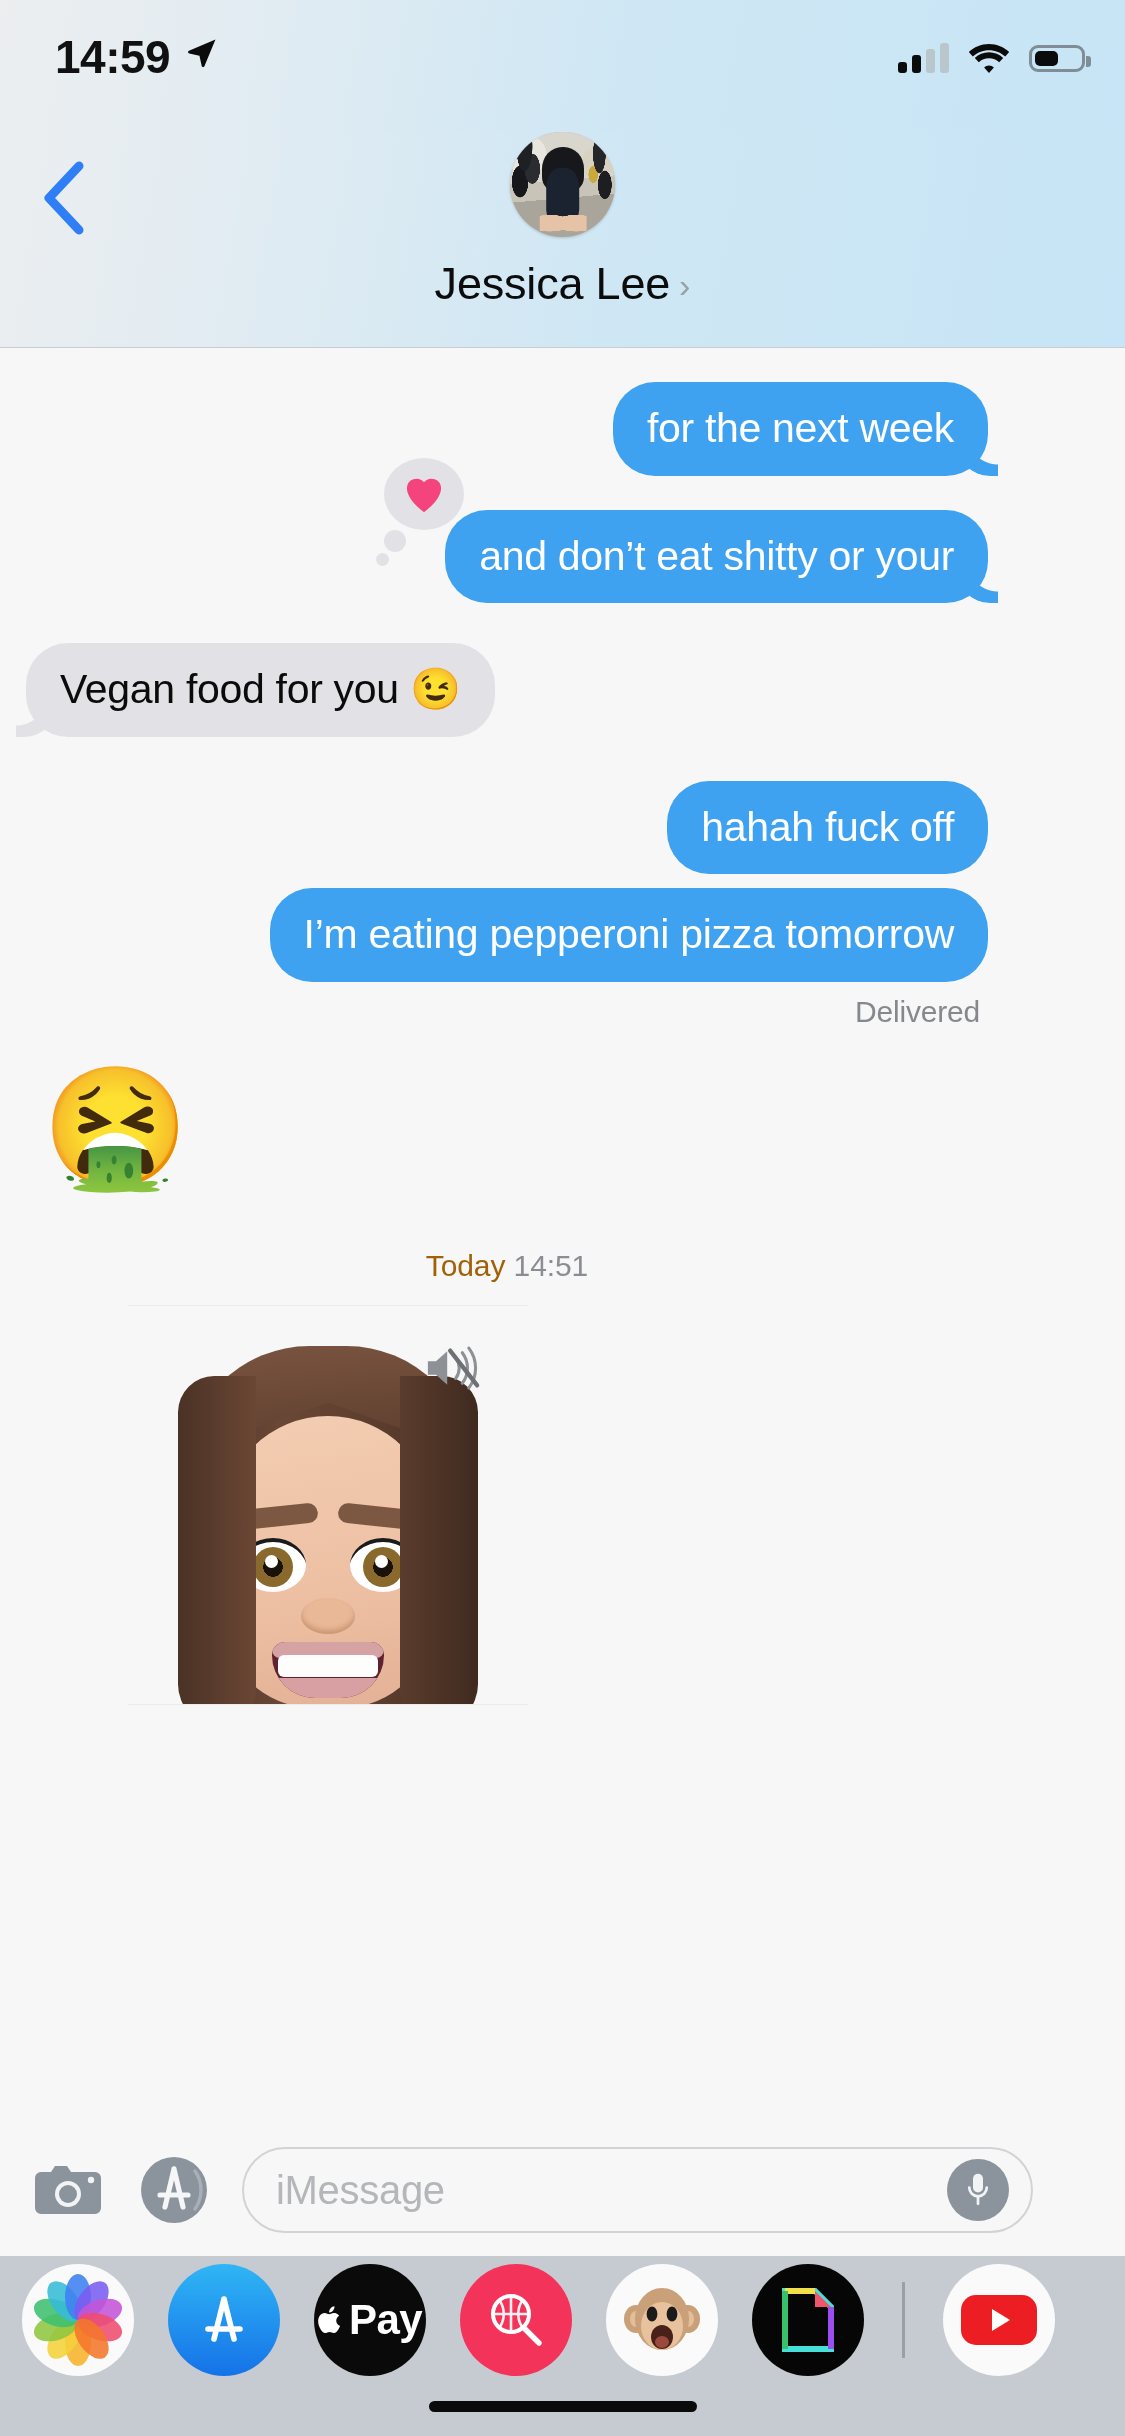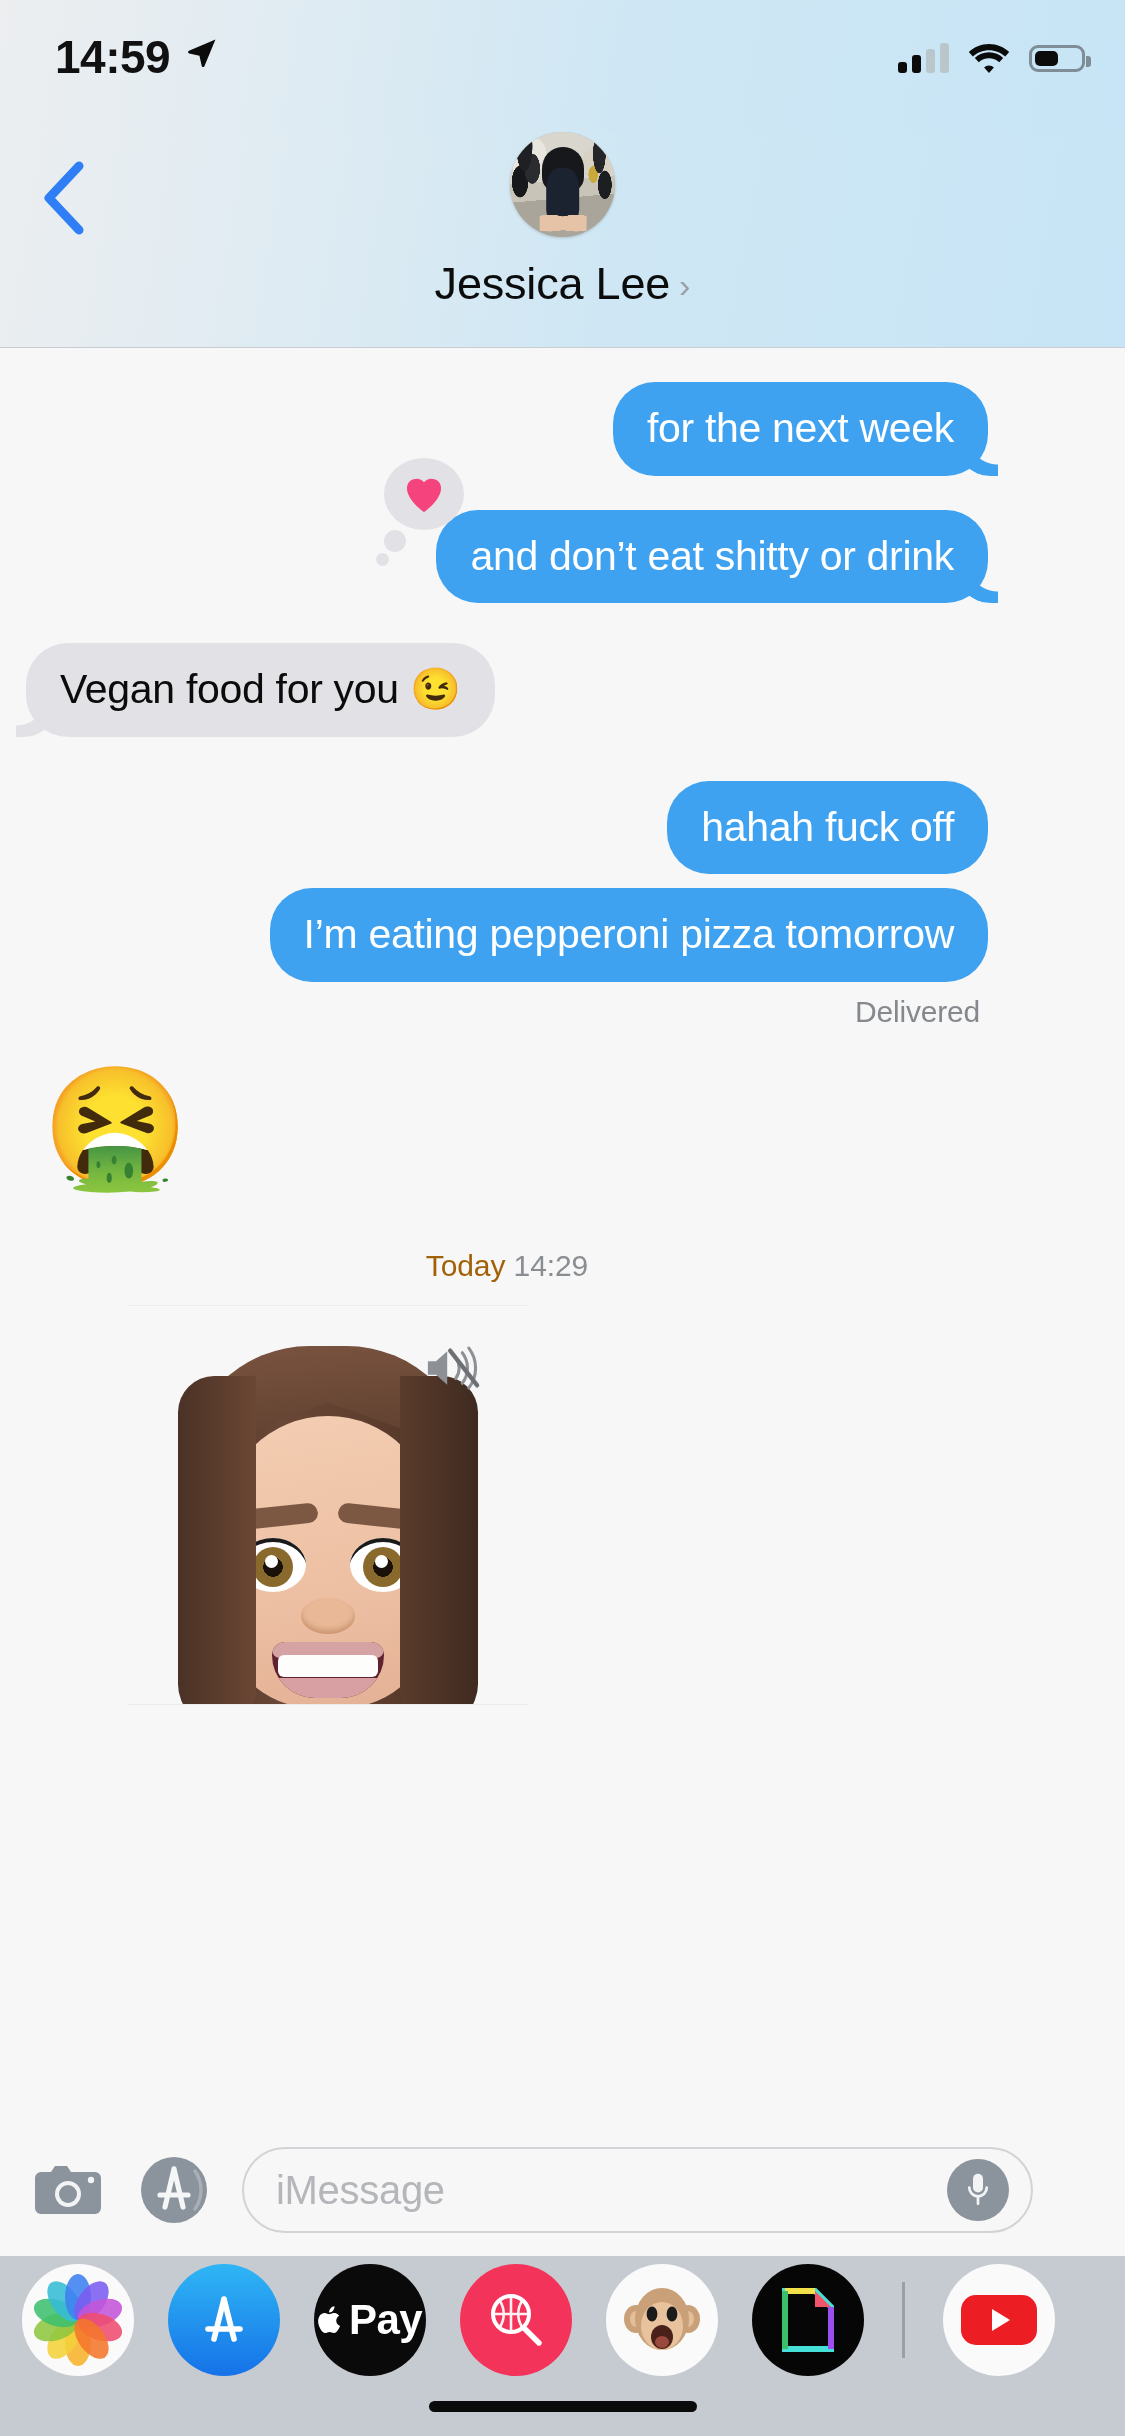--- a/index.html
+++ b/index.html
@@ -286,21 +286,21 @@
   <div class="row out" style="margin-top:34px;">
     <div id="tapback-heart">
       <div class="tb-bubble">
         <svg width="44" height="40" viewBox="0 0 24 22">
           <path d="M12 21S2.6 14.3 2.6 7.8A5.3 5.3 0 0 1 12 4.6 5.3 5.3 0 0 1 21.4 7.8C21.4 14.3 12 21 12 21z" fill="#f4437d"></path>
         </svg>
       </div>
       <div class="tb-d1"></div>
       <div class="tb-d2"></div>
     </div>
-    <div class="bubble out tail">and don’t eat shitty or drink</div>
+    <div class="bubble out tail">and don’t eat shitty or your</div>
   </div>
 
   <div class="row in" style="margin-top:40px;">
     <div class="bubble in tail">Vegan food for you 😉</div>
   </div>
 
   <div class="row out" style="margin-top:44px;">
     <div class="bubble out">hahah fuck off</div>
   </div>
 
@@ -308,21 +308,21 @@
     <div class="bubble out">I’m eating pepperoni pizza tomorrow</div>
   </div>
 
 
   <div class="delivered">Delivered</div>
 
   <div class="big-emoji">🤮</div>
 
   <div class="daystamp">
     <b>Today</b>
-    <span>14:29</span>
+    <span>14:51</span>
   </div>
 
   <div id="memoji-msg">
     <div id="memoji-frame">
       <div id="memoji-head">
         <div class="mj-hairback"></div>
         <div class="mj-face"></div>
         <div class="mj-hairtop"></div>
         <div class="mj-brow l"></div>
         <div class="mj-brow r"></div>

